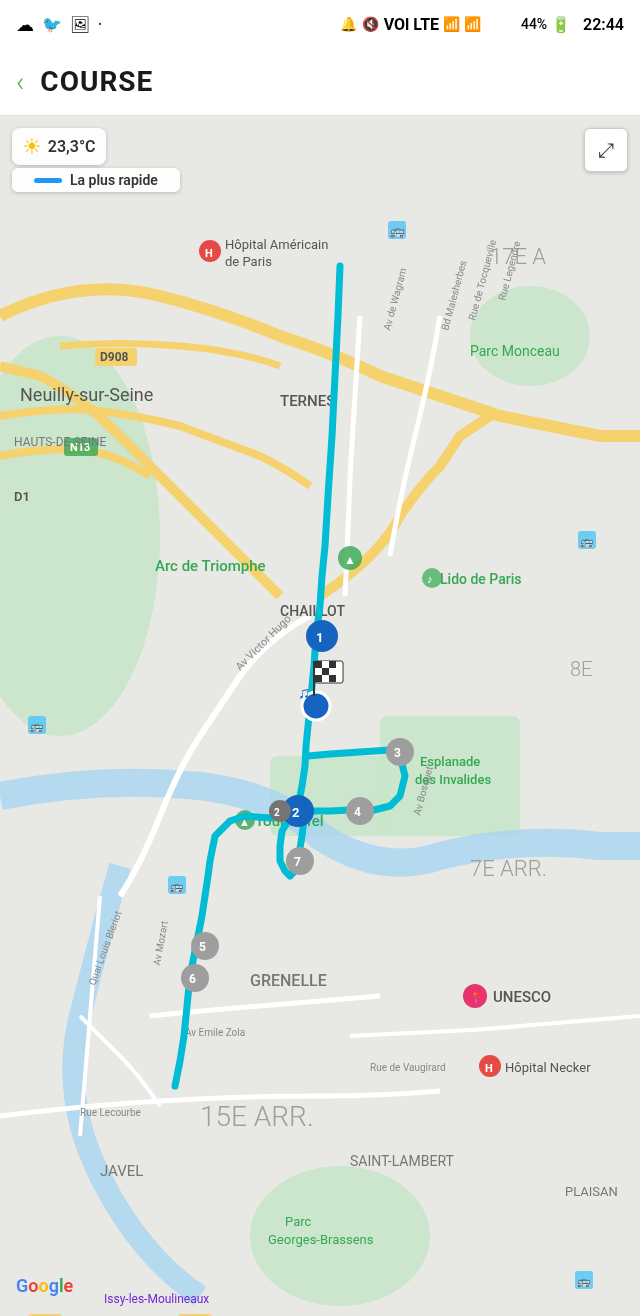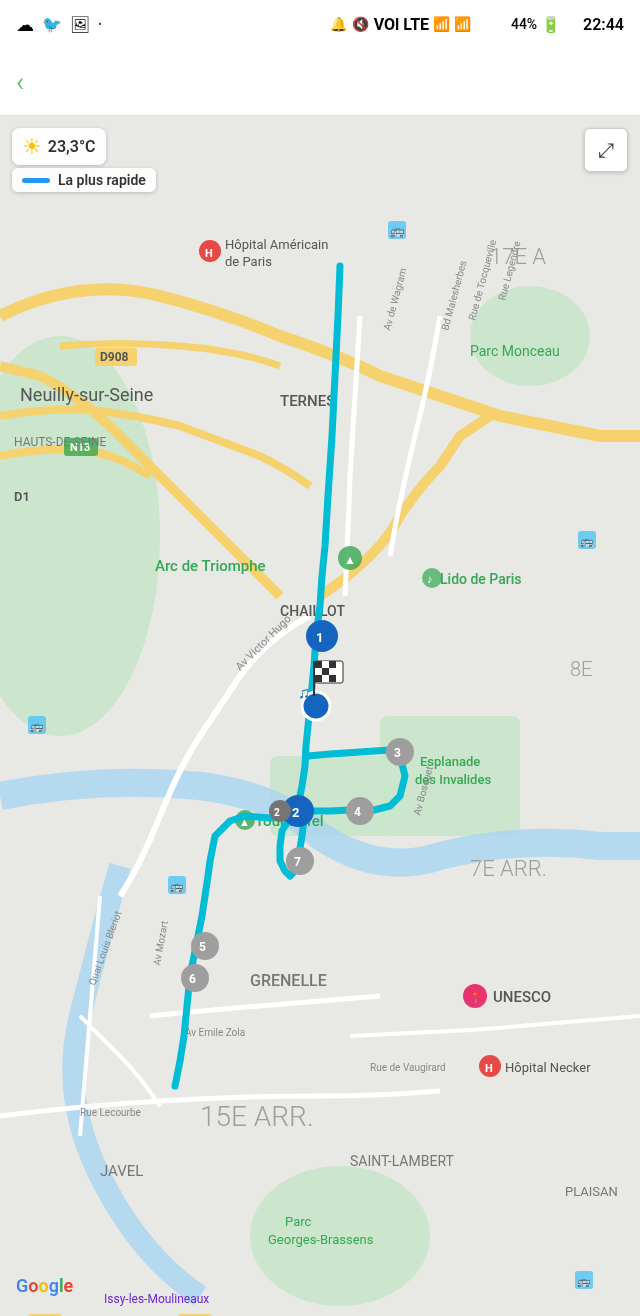--- a/index.html
+++ b/index.html
@@ -36,21 +36,21 @@
       font-weight: 500;
     }
     .battery-text {
       font-size: 14px;
       font-weight: 500;
       margin-left: 35px;
     }
     .time-text {
       font-size: 16px;
       font-weight: 600;
-      margin-left: 18px;
+      margin-left: 8px;
     }
 
     
     #header {
       height: 68px;
       background: #fff;
       display: flex;
       align-items: center;
       padding: 0 16px;
       border-bottom: 1px solid #e0e0e0;
@@ -112,21 +112,21 @@
       color: #333;
     }
 
     
     .route-badge {
       position: absolute;
       top: 52px;
       left: 12px;
       background: rgba(255,255,255,0.9);
       border-radius: 6px;
-      padding: 4px 10px;
+      padding: 4px 22px;
       display: flex;
       align-items: center;
       gap: 8px;
       box-shadow: 0 1px 4px rgba(0,0,0,0.2);
       z-index: 10;
     }
     .route-line {
       width: 28px;
       height: 5px;
       background: #2196F3;
@@ -202,20 +202,21 @@
     <span style="font-size:14px;">📶</span>
     <span style="font-size:14px;">📶</span>
     <span class="battery-text">44%</span>
     <span style="font-size:16px;">🔋</span>
     <span class="time-text">22:44</span>
   </div>
 </div>
 
 <div id="header">
   <span class="back-arrow">‹</span>
+  <span class="header-title">COURSE</span>
 </div>
 
 <div id="map-container">
   <svg id="map-svg" viewBox="0 0 640 1200" xmlns="http://www.w3.org/2000/svg">
 
     <rect width="640" height="1200" fill="#e8e8e4"></rect>
 
     <ellipse cx="60" cy="420" rx="100" ry="200" fill="#c8e6c9" opacity="0.9"></ellipse>
 
     <ellipse cx="530" cy="220" rx="60" ry="50" fill="#c8e6c9" opacity="0.9"></ellipse>

